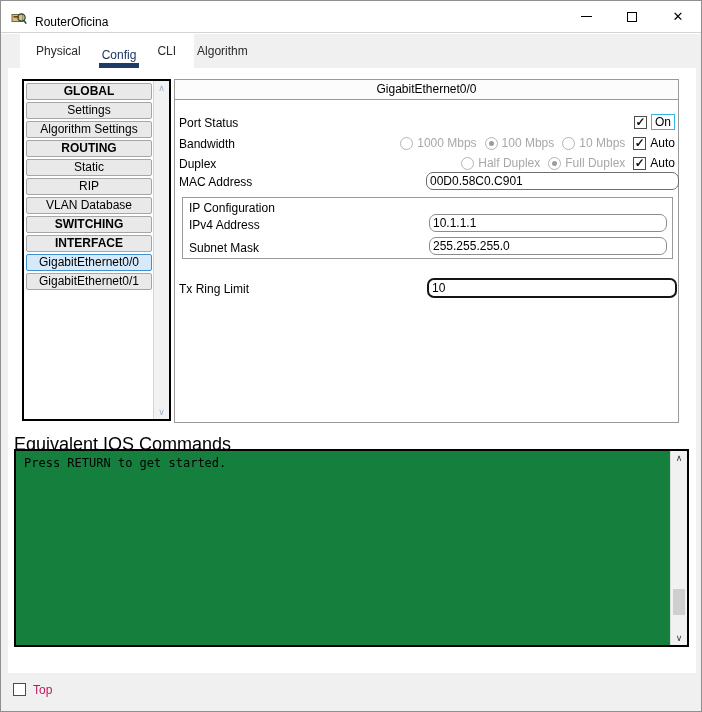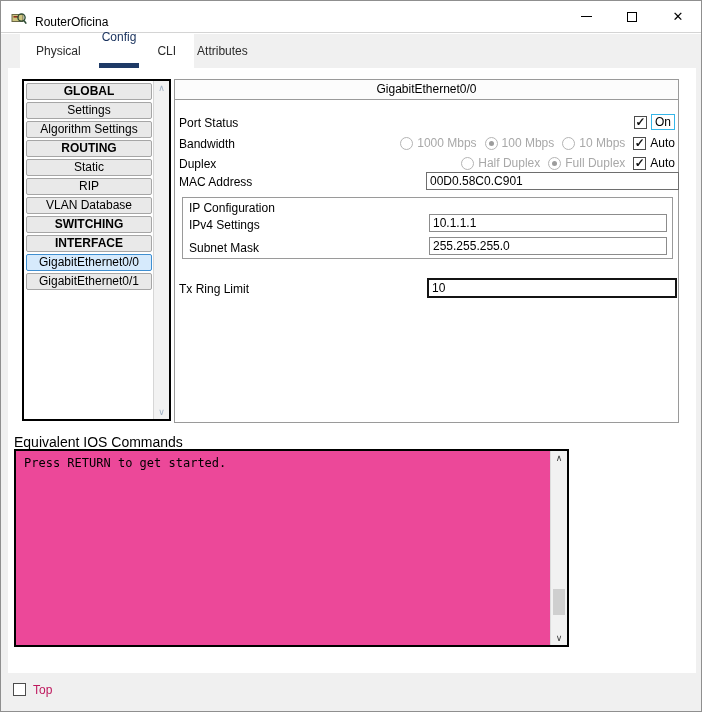--- a/index.html
+++ b/index.html
@@ -17,21 +17,21 @@
   .win-btn { width:46px; height:31px; display:flex; align-items:center; justify-content:center; cursor:default; }
   .min-glyph { display:block; width:11px; height:0; border-top:1px solid #000; }
   .max-glyph { display:block; width:10px; height:10px; border:1.5px solid #000; }
   .close-glyph { font-size:13px; color:#000; }
   
   .body-bg { position:absolute; left:0; right:0; top:33px; bottom:0; background:#f0f0f0; }
   
   .tabblock { position:absolute; left:19px; top:33px; width:174px; height:34px; background:#fff; }
   .tabs { position:absolute; left:13px; bottom:0; display:flex; align-items:flex-end; }
   .tab { font-size:12px; color:#2b2b2b; padding:6px 3px 10px; margin-right:15px; white-space:nowrap; cursor:default; }
-  .tab.active { color:#17305c; padding-bottom:19px; border-bottom:5px solid #1e3a66;margin-top:22px; }
+  .tab.active { color:#17305c; padding-bottom:1px; border-bottom:5px solid #1e3a66;margin-top:22px; }
   
   .page { position:absolute; left:7px; top:67px; width:688px; height:605px; background:#fff; }
   
   .sidebar { position:absolute; left:14px; top:11px; width:149px; height:342px; border:2px solid #000; background:#fff; }
   .sb-list { position:absolute; left:1px; top:2px; width:128px; }
   .sb-item { height:17px; line-height:15px; margin:0 1px 2px 1px; font-size:12px; text-align:center;
              background:#e9e9e9; border:1px solid #a6a6a6; border-radius:2px; color:#000; white-space:nowrap; overflow:hidden; }
   .sb-item.header { font-weight:bold; }
   .sb-item.selected { background:#d6eafc; border:1px solid #3f8fd1; }
   .sb-scroll { position:absolute; top:0; right:0; width:16px; height:100%; background:#f2f2f2; border-left:1px solid #d6d6d6; }
@@ -45,30 +45,30 @@
   .row-controls { position:absolute; right:3px; height:18px; display:flex; align-items:center; font-size:12px; }
   .cb { display:inline-flex; width:13px; height:13px; border:1px solid #4c4c4c; background:#fff;
         align-items:center; justify-content:center; }
   .cb .tick { font-size:12px; font-weight:bold; color:#111; line-height:10px; margin-top:-1px; }
   .rb { display:inline-block; width:13px; height:13px; border:1px solid #b4b4b4; border-radius:50%; background:#fff; position:relative; }
   .rb.sel::after { content:""; position:absolute; left:3px; top:3px; width:5px; height:5px; border-radius:50%; background:#9c9c9c; }
   .dim { color:#a8a8a8; }
   .gap-s { margin-left:4px; } .gap-m { margin-left:8px; }
   .on-box { border:1px solid #35b6e9; padding:0 3px; margin-left:4px; color:#000; }
   .txt-input { position:absolute; font-family:"Liberation Sans", sans-serif; font-size:12px; color:#000;
-               padding:0 3px; background:#fff; outline:none; }
+               padding:0 3px; background:#fff; outline:none;border-radius:7px; }
   .mac-input { left:251px; top:92px; width:253px; height:18px; border:1px solid #6e6e6e; }
   .group { position:absolute; left:7px; top:117px; width:491px; height:62px; border:1px solid #9a9a9a; }
   .group-title { position:absolute; left:6px; top:3px; font-size:12px; color:#000; }
   .group-label { position:absolute; left:6px; font-size:12px; color:#000; }
   .ip-input { left:246px; width:238px; height:18px; border:1px solid #8c8c8c; }
   .tx-input { left:252px; top:198px; width:250px; height:20px; border:2px solid #141414; }
   
-  .ios-label { position:absolute; left:6px; top:366px; font-size:14px; color:#000; }
-  .ios-box { position:absolute; left:6px; top:381px; width:555px; height:198px; border:2px solid #000; background:#ec4899; }
+  .ios-label { position:absolute; left:6px; top:366px; font-size:18px; color:#000; }
+  .ios-box { position:absolute; left:6px; top:381px; width:675px; height:198px; border:2px solid #000; background:#15803d; }
   .ios-text { position:absolute; left:8px; top:5px; font-family:"DejaVu Sans Mono", monospace; font-size:12px; color:#000; white-space:pre; }
   .ios-scroll { position:absolute; top:0; right:0; bottom:0; width:17px; background:#f1f1f1; border-left:1px solid #dcdcdc; }
   .ios-arrow { position:absolute; left:0; width:16px; text-align:center; font-size:9px; color:#3c3c3c; }
   .ios-arrow.up { top:2px; } .ios-arrow.down { bottom:2px; }
   .ios-thumb { position:absolute; left:2px; right:2px; top:138px; height:26px; background:#cfcfcf; }
   
   .footer { position:absolute; left:0; right:0; bottom:0; height:38px; background:#f0f0f0; }
   .footer-cb { position:absolute; left:12px; top:10px; width:13px; height:13px; border:1px solid #4c4c4c; background:#fff; }
   .footer-label { position:absolute; left:32px; top:10px; font-size:12px; color:#be185d; }
 </style>
@@ -98,21 +98,21 @@
     </div>
   </div>
 
   <div class="body-bg"></div>
 
   <div class="tabblock">
     <div class="tabs">
       <span class="tab">Physical</span>
       <span class="tab active">Config</span>
       <span class="tab">CLI</span>
-      <span class="tab">Attributes</span>
+      <span class="tab">Algorithm</span>
     </div>
   </div>
 
   <div class="page">
 
     <div class="sidebar">
       <div class="sb-list">
         <div class="sb-item header">GLOBAL</div>
         <div class="sb-item">Settings</div>
         <div class="sb-item">Algorithm Settings</div>
@@ -166,21 +166,21 @@
             <span class="tick">✓</span>
           </span>
         <span class="gap-s">Auto</span>
       </div>
 
       <span class="row-label" style="top:95px">MAC Address</span>
       <input class="txt-input mac-input" value="00D0.58C0.C901" style="">
 
       <div class="group">
         <span class="group-title">IP Configuration</span>
-        <span class="group-label" style="top:20px">IPv4 Settings</span>
+        <span class="group-label" style="top:20px">IPv4 Address</span>
         <input class="txt-input ip-input" style="top: 16px;" value="10.1.1.1">
         <span class="group-label" style="top:43px">Subnet Mask</span>
         <input class="txt-input ip-input" style="top: 39px;" value="255.255.255.0">
       </div>
 
       <span class="row-label" style="top:202px">Tx Ring Limit</span>
       <input class="txt-input tx-input" value="10" style="">
     </div>
 
     <span class="ios-label">Equivalent IOS Commands</span>

